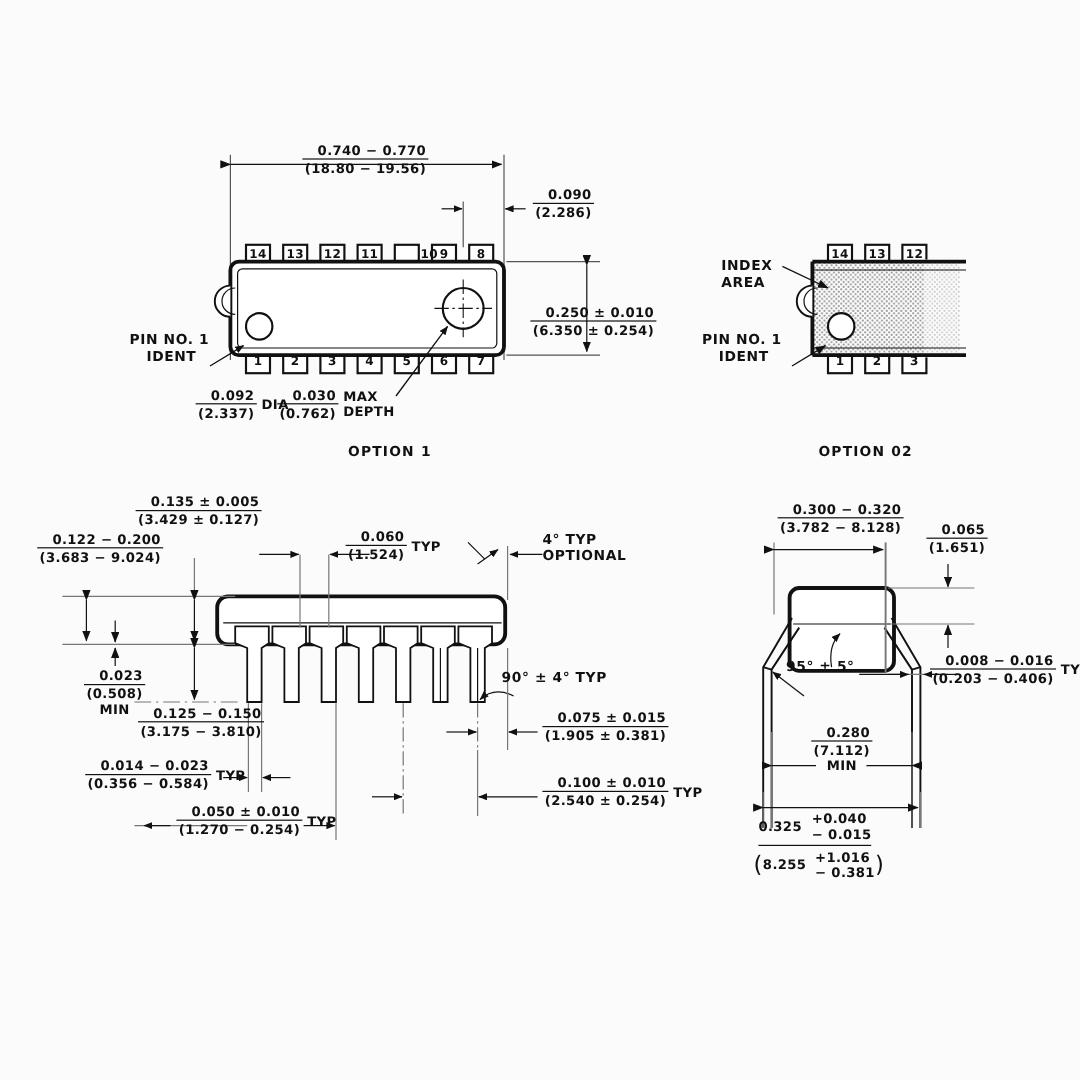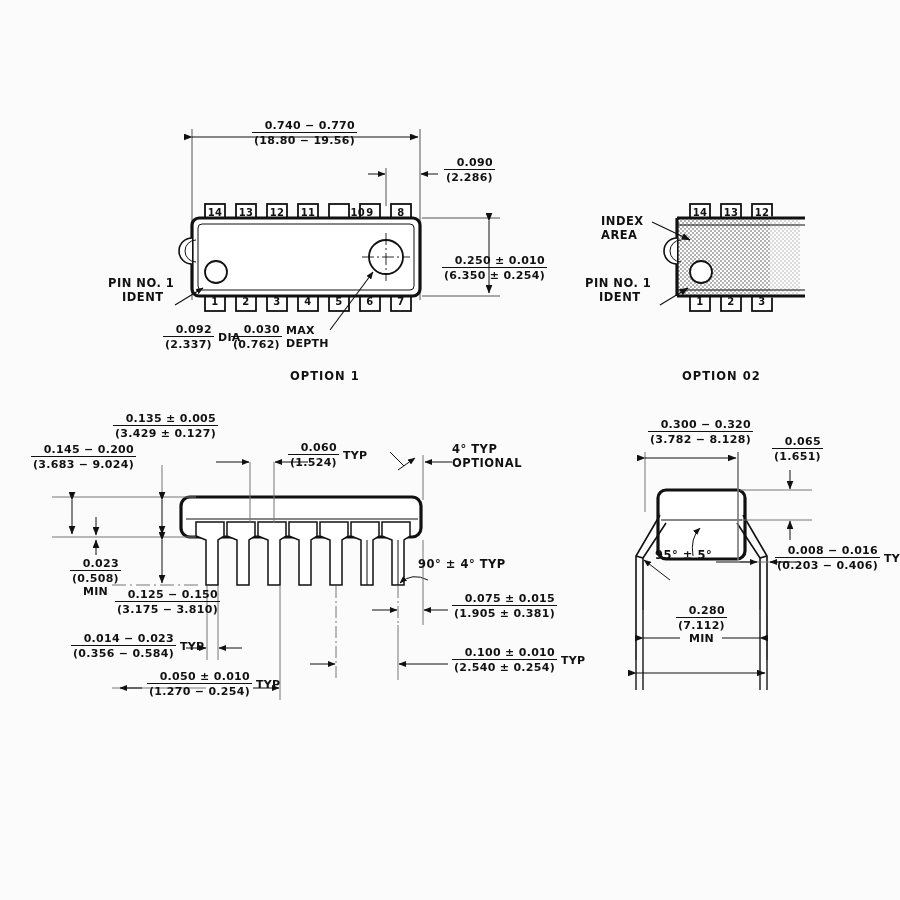--- a/index.html
+++ b/index.html
@@ -339,21 +339,21 @@
 
   <div class="dimtxt ctr" style="left:113px;top:412px;">
     <span class="frac">
       <span class="num">0.135 ± 0.005</span>
       <span class="den">(3.429 ± 0.127)</span>
     </span>
   </div>
 
   <div class="dimtxt ctr" style="left:31px;top:443px;">
     <span class="frac">
-      <span class="num">0.145 − 0.200</span>
+      <span class="num">0.122 − 0.200</span>
       <span class="den">(3.683 − 9.024)</span>
     </span>
   </div>
 
   <div class="dimtxt ctr" style="left:288px;top:441px;">
     <span class="frac">
       <span class="num">0.060</span>
       <span class="den">(1.524)</span>
     </span><span class="side">TYP</span>
   </div>
@@ -432,14 +432,30 @@
   <div class="lbl" style="left:655px;top:549px;">95° ± 5°</div>
 
   <div class="dimtxt ctr" style="left:676px;top:604px;">
     <span class="frac">
       <span class="num">0.280</span>
       <span class="den">(7.112)</span>
     </span>
     <div style="text-align:center">MIN</div>
   </div>
 
+  <div style="position:absolute;left:632px;top:676px;">
+    <div class="dimtxt" style="position:relative;left:0;top:0;padding-bottom:2px;border-bottom:1.6px solid #111;display:inline-block;">
+      <span style="vertical-align:middle;">0.325</span>
+      <span class="stack" style="margin-left:4px;">
+        <span class="up">+0.040</span>
+        <span class="dn">− 0.015</span>
+      </span>
+    </div>
+    <div class="dimtxt" style="position:relative;left:-4px;top:3px;">
+      <span class="bigpar">(</span><span style="vertical-align:middle;">8.255</span>
+      <span class="stack" style="margin-left:3px;">
+        <span class="up">+1.016</span>
+        <span class="dn">− 0.381</span>
+      </span><span class="bigpar">)</span>
+    </div>
+  </div>
 
 </div>
 
 </body></html>

